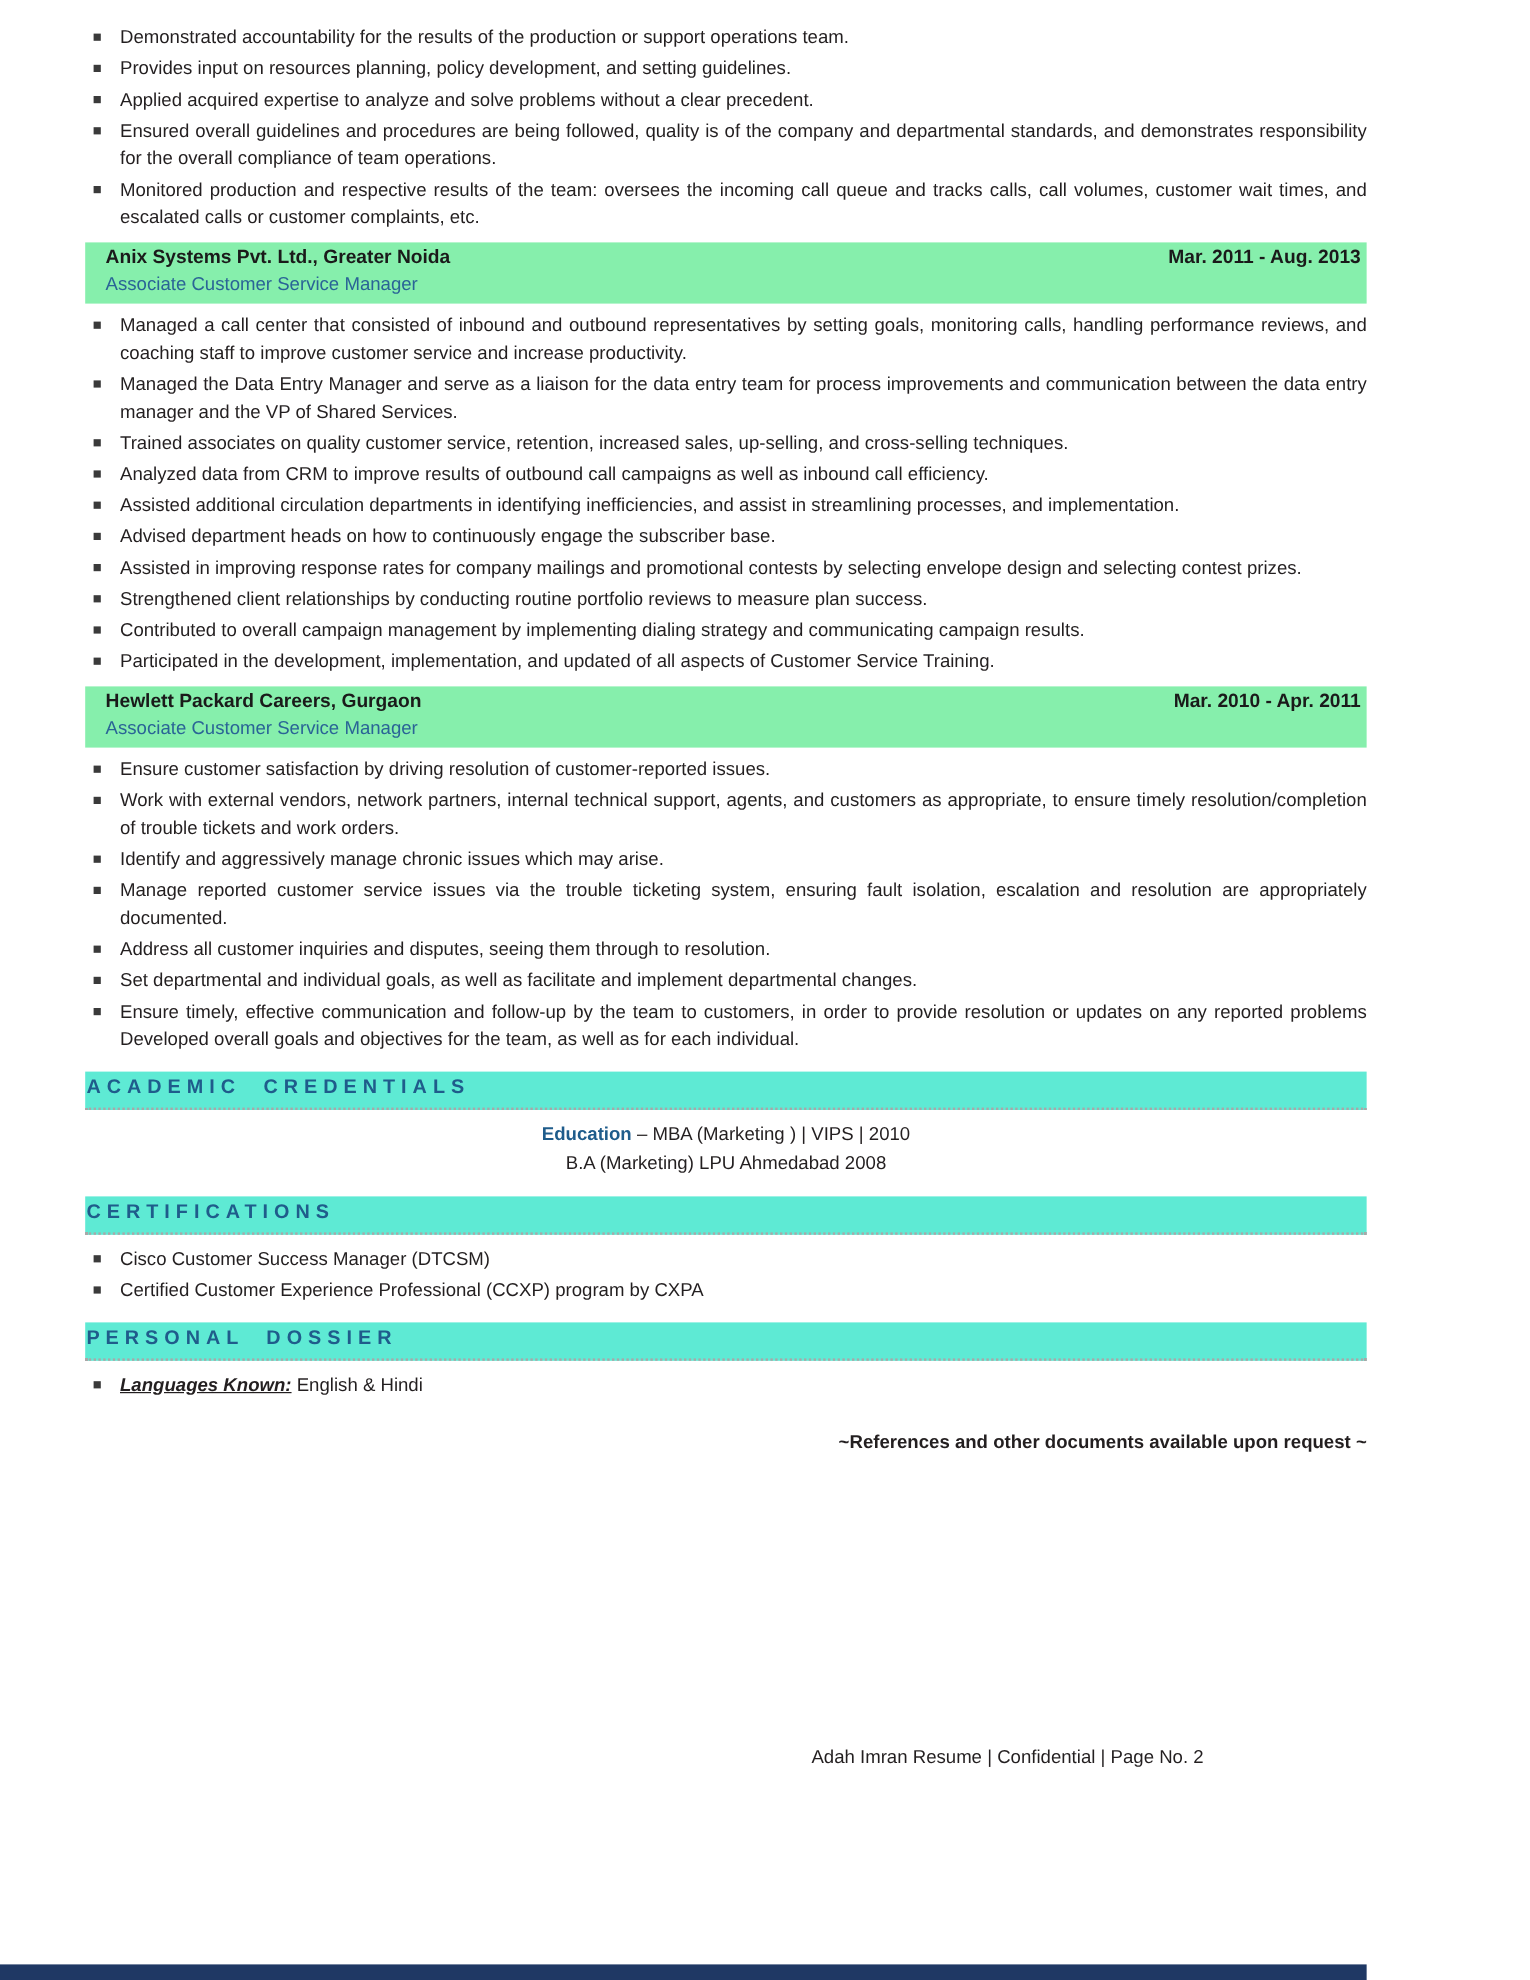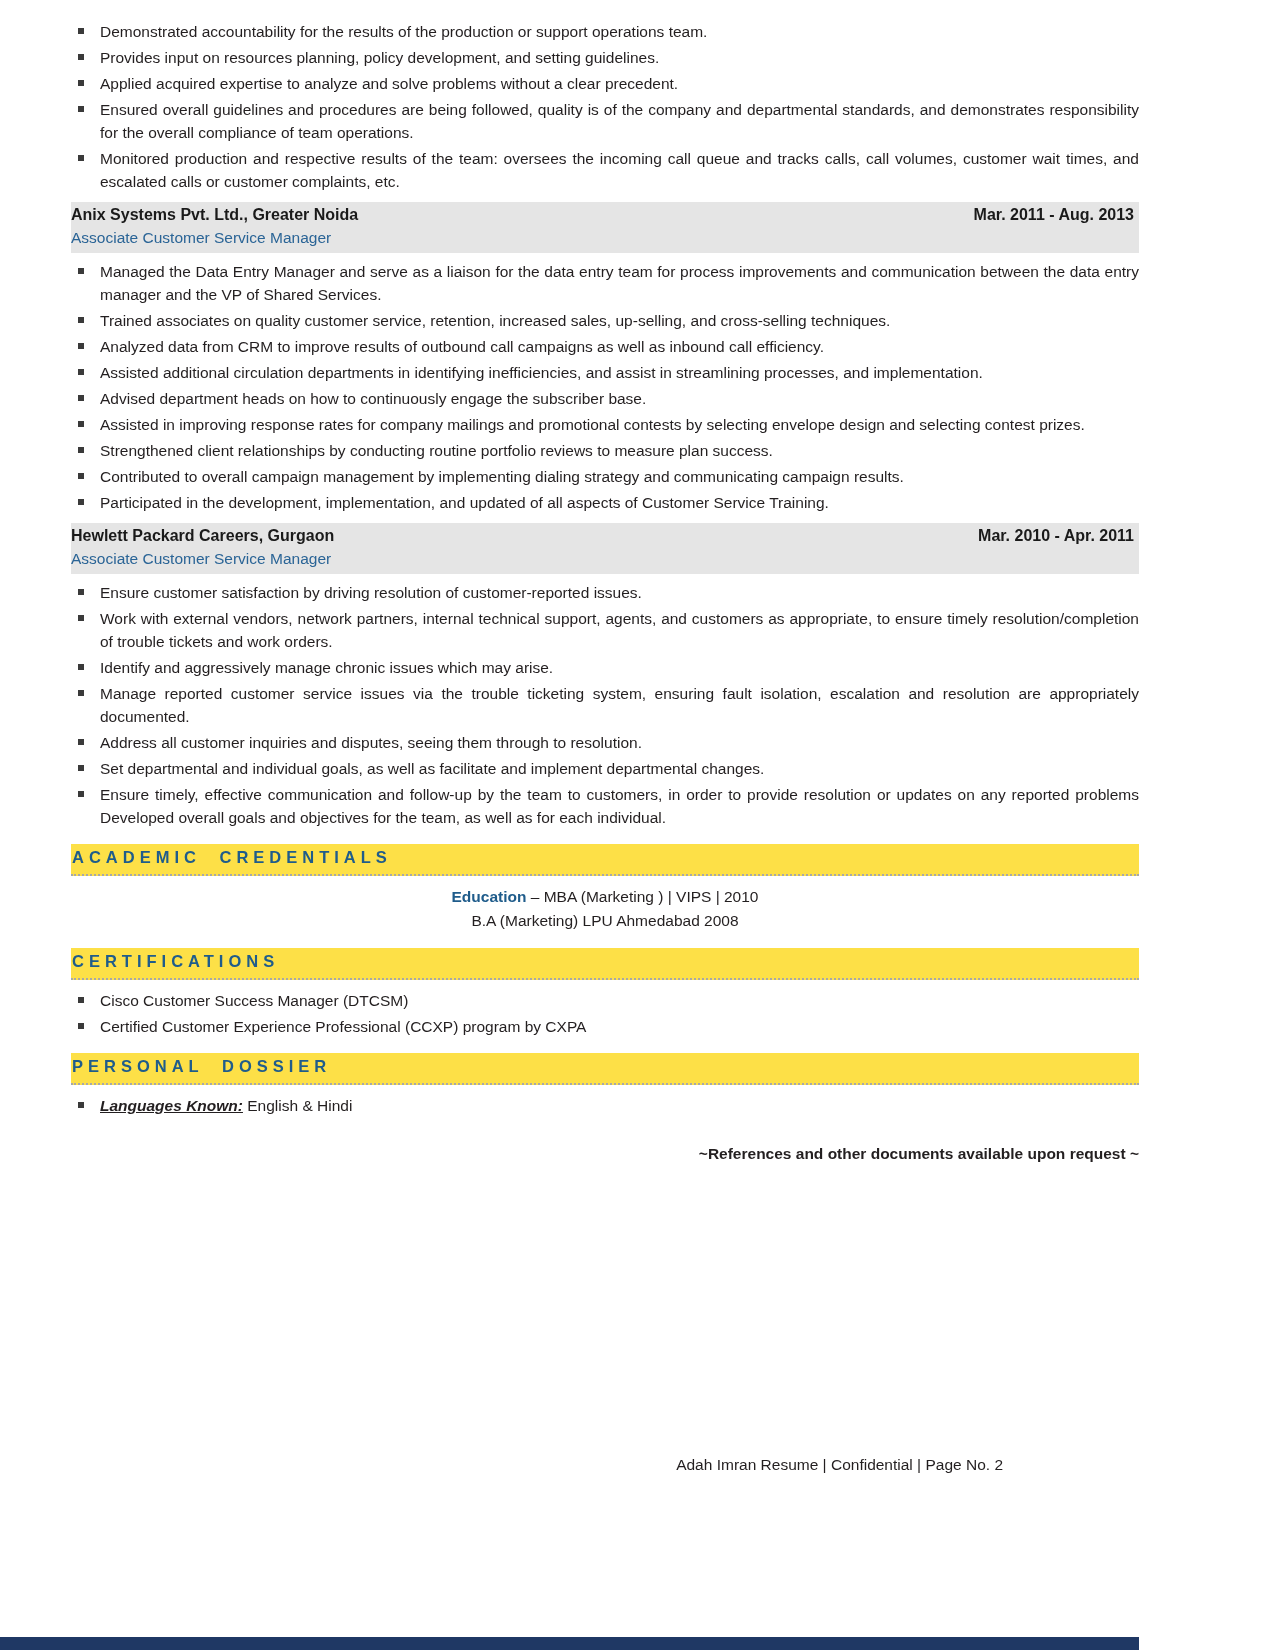--- a/index.html
+++ b/index.html
@@ -29,40 +29,40 @@
   }
   .sq {
     position: absolute;
     left: 7px;
     top: 8px;
     width: 6px;
     height: 6px;
     background: #3a3a3a;
   }
   .job-head {
-    background: #e5e5e5;
+    background: #86efac;
     margin: 9px 0 7px 0;
-    padding: 4px 5px 6px 0;
+    padding: 4px 5px 6px 17px;
   }
   .job-head-row {
     display: flex;
     justify-content: space-between;
     align-items: baseline;
     font-weight: bold;
     font-size: 16px;
     color: #1a1a1a;
   }
   .job-title {
     color: #2a6496;
     font-weight: normal;
     font-size: 15.5px;
     margin-top: 5px;
   }
   .section-bar {
-    background: #fde047;
+    background: #5eead4;
     border-bottom: 2px dotted #a8a8a8;
     padding: 4px 5px 7px 1px;
     margin: 15px 0 9px 0;
   }
   .section-heading {
     color: #1f5c8b;
     font-weight: bold;
     font-size: 16.5px;
     letter-spacing: 5px;
     word-spacing: 9px;
@@ -111,20 +111,21 @@
     </ul>
 
     <div class="job-head">
       <div class="job-head-row">
         <span>Anix Systems Pvt. Ltd., Greater Noida</span>
         <span>Mar. 2011 - Aug. 2013</span>
       </div>
       <div class="job-title">Associate Customer Service Manager</div>
     </div>
     <ul class="bullets">
+      <li class="bullet-item"><span class="sq"></span><span>Managed a call center that consisted of inbound and outbound representatives by setting goals, monitoring calls, handling performance reviews, and coaching staff to improve customer service and increase productivity.</span></li>
       <li class="bullet-item"><span class="sq"></span><span>Managed the Data Entry Manager and serve as a liaison for the data entry team for process improvements and communication between the data entry manager and the VP of Shared Services.</span></li>
       <li class="bullet-item"><span class="sq"></span><span>Trained associates on quality customer service, retention, increased sales, up-selling, and cross-selling techniques.</span></li>
       <li class="bullet-item"><span class="sq"></span><span>Analyzed data from CRM to improve results of outbound call campaigns as well as inbound call efficiency.</span></li>
       <li class="bullet-item"><span class="sq"></span><span>Assisted additional circulation departments in identifying inefficiencies, and assist in streamlining processes, and implementation.</span></li>
       <li class="bullet-item"><span class="sq"></span><span>Advised department heads on how to continuously engage the subscriber base.</span></li>
       <li class="bullet-item"><span class="sq"></span><span>Assisted in improving response rates for company mailings and promotional contests by selecting envelope design and selecting contest prizes.</span></li>
       <li class="bullet-item"><span class="sq"></span><span>Strengthened client relationships by conducting routine portfolio reviews to measure plan success.</span></li>
       <li class="bullet-item"><span class="sq"></span><span>Contributed to overall campaign management by implementing dialing strategy and communicating campaign results.</span></li>
       <li class="bullet-item"><span class="sq"></span><span>Participated in the development, implementation, and updated of all aspects of Customer Service Training.</span></li>
     </ul>

